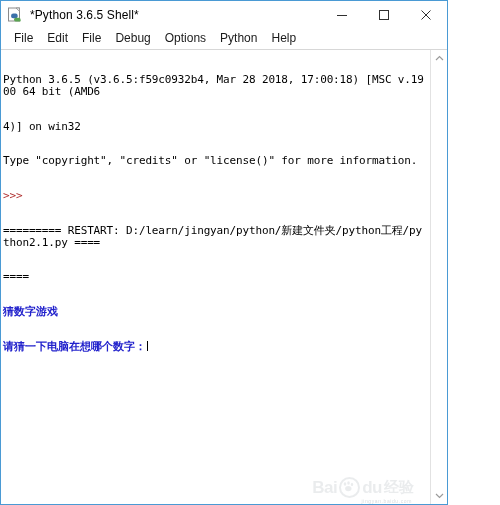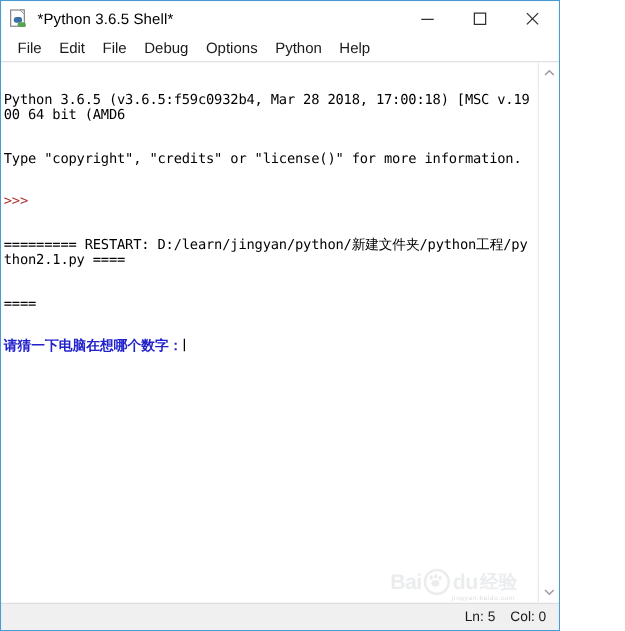--- a/index.html
+++ b/index.html
@@ -257,24 +257,26 @@
     <div class="menu-item">Options</div>
     <div class="menu-item">Python</div>
     <div class="menu-item">Help</div>
   </div>
 
   <div class="content">
 
     <div class="textarea">
       <div class="console">
         <span class="ln c-black">Python 3.6.5 (v3.6.5:f59c0932b4, Mar 28 2018, 17:00:18) [MSC v.1900 64 bit (AMD6</span>
+        <span class="ln c-black">4)] on win32</span>
         <span class="ln c-black">Type "copyright", "credits" or "license()" for more information.</span>
         <span class="ln c-prompt">&gt;&gt;&gt;</span>
         <span class="ln c-restart">========= RESTART: D:/learn/jingyan/python/新建文件夹/python工程/python2.1.py ====</span>
         <span class="ln c-restart">====</span>
+        <span class="ln c-out">猜数字游戏</span>
         <span class="ln"><span class="c-out">请猜一下电脑在想哪个数字：</span><span class="caret"></span></span>
       </div>
 
       <div class="watermark">
         <span class="wm-text">Bai</span>
         <span class="wm-paw">
           <svg width="13" height="13" viewBox="0 0 13 13" style="position:absolute;left:1px;top:1px;">
             <ellipse cx="3" cy="4" rx="1.3" ry="1.8" fill="#9aa3ab"></ellipse>
             <ellipse cx="6.5" cy="3" rx="1.3" ry="1.8" fill="#9aa3ab"></ellipse>
             <ellipse cx="10" cy="4.4" rx="1.2" ry="1.6" fill="#9aa3ab"></ellipse>
@@ -295,18 +297,14 @@
       </div>
       <div class="sb-track"></div>
       <div class="sb-arrow">
         <svg width="9" height="7" viewBox="0 0 9 7">
           <path d="M1 2 L4.5 5.4 L8 2" fill="none" stroke="#9b9b9b" stroke-width="1.2"></path>
         </svg>
       </div>
     </div>
   </div>
 
-  <div class="statusbar">
-    <span class="status-text">Ln: 5</span>
-    <span class="status-text">Col: 0</span>
-  </div>
 
 </div>
 
 </body></html>

